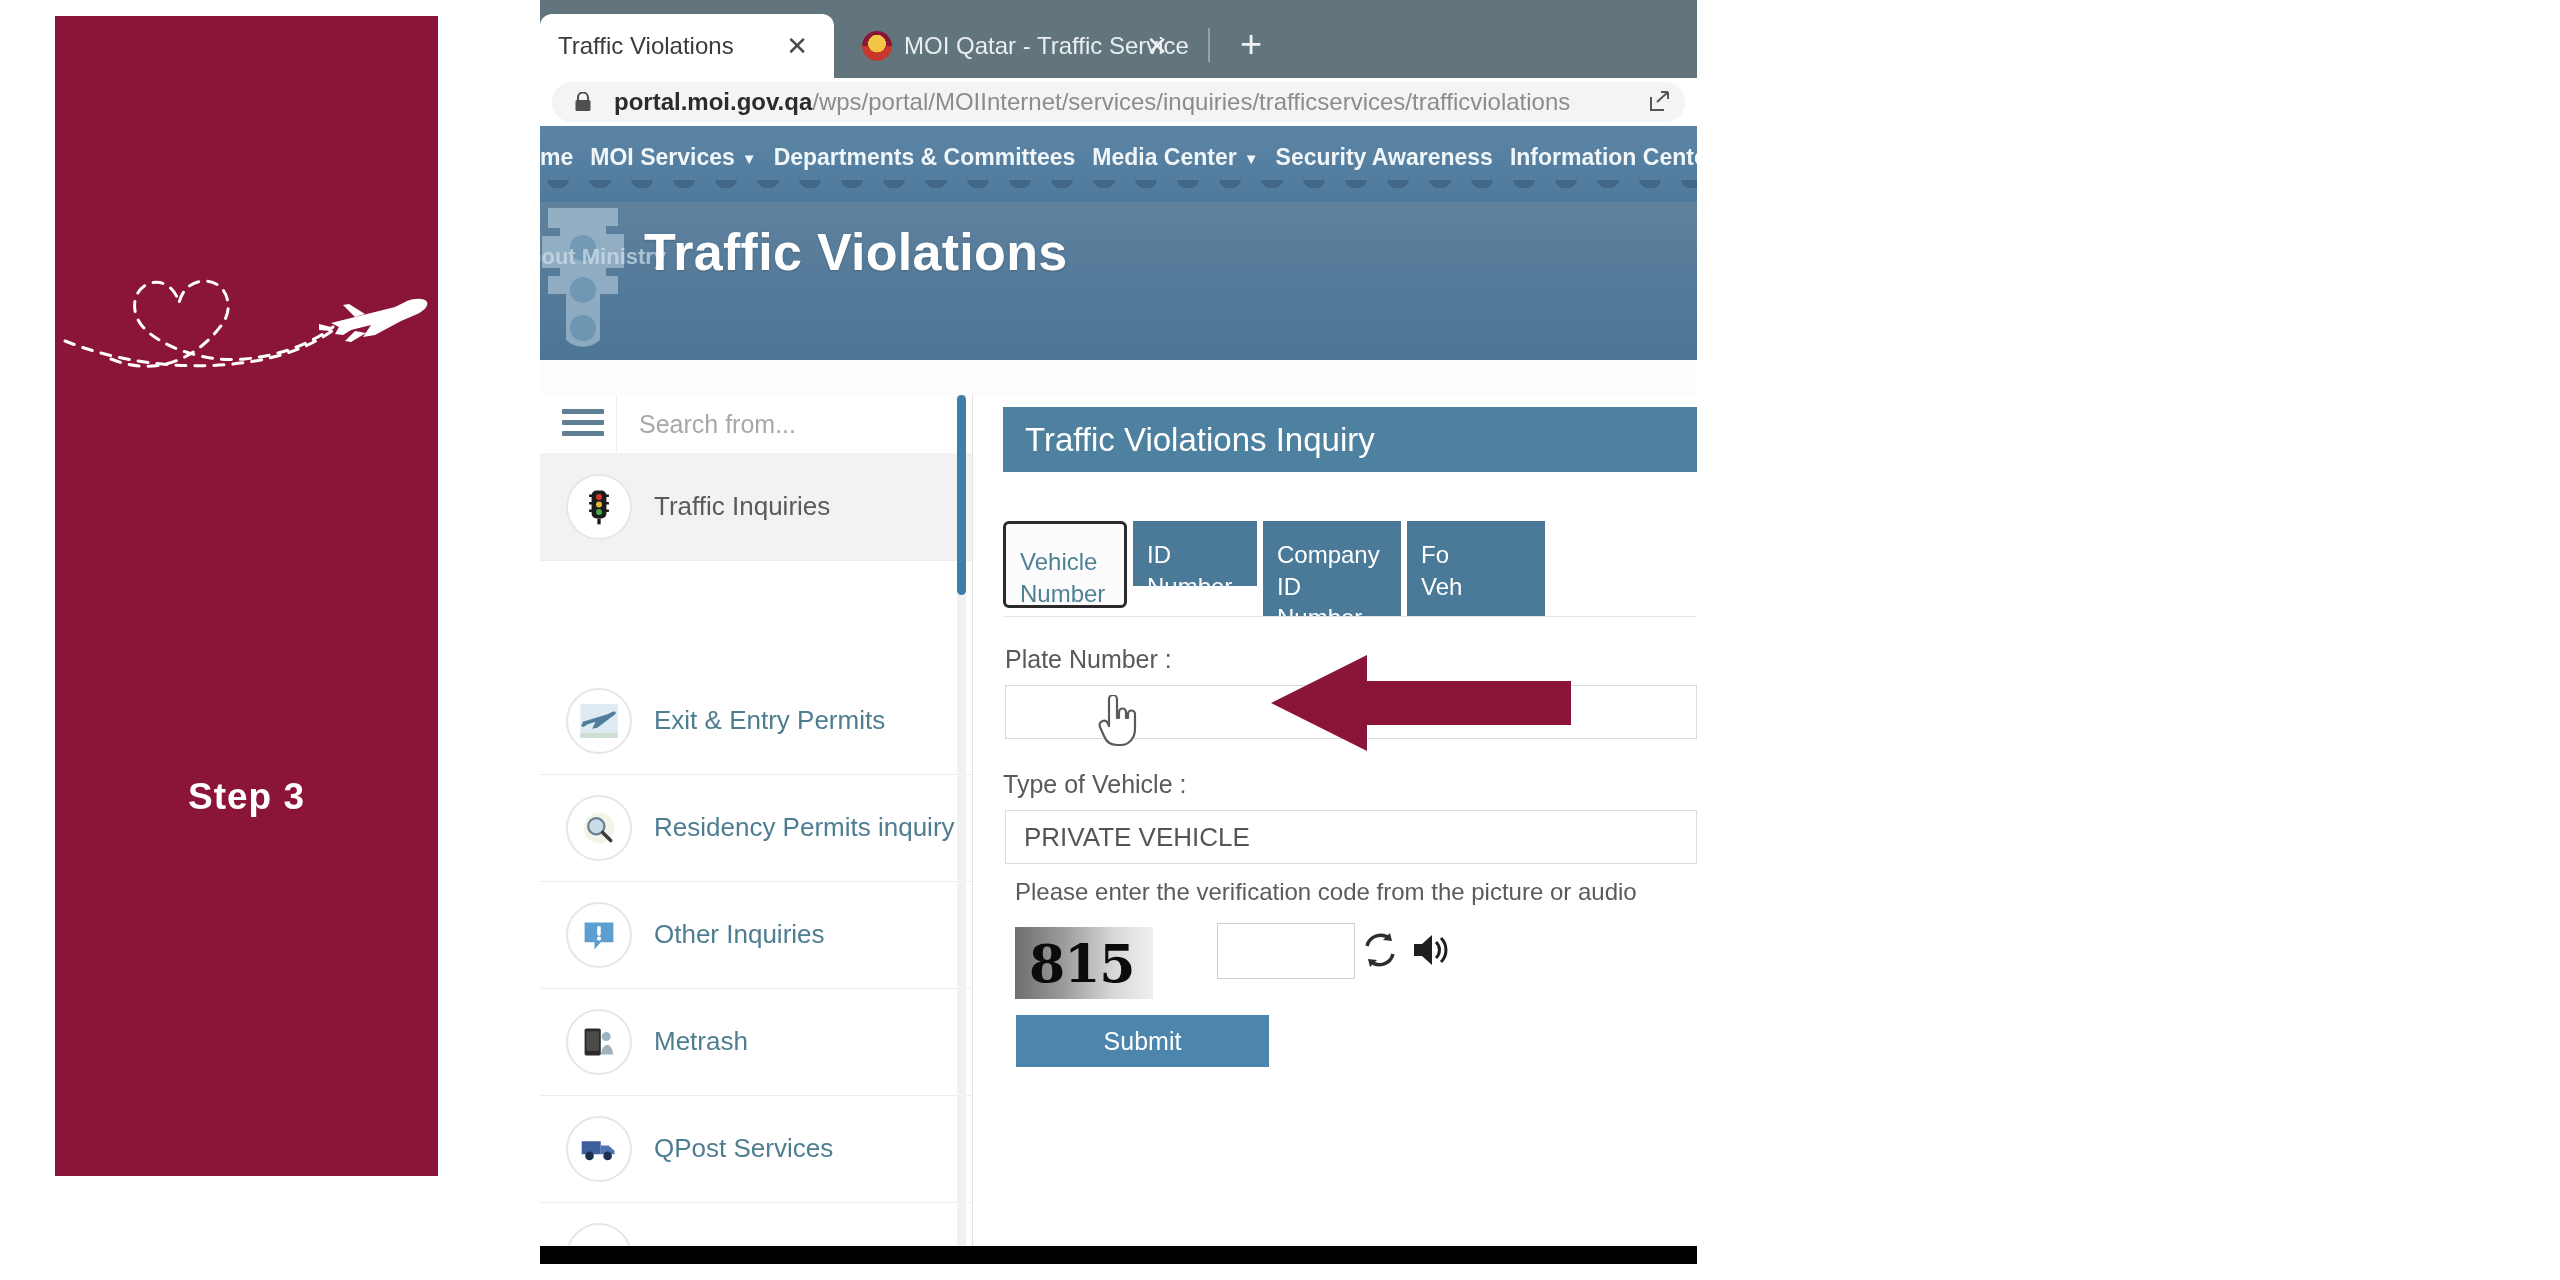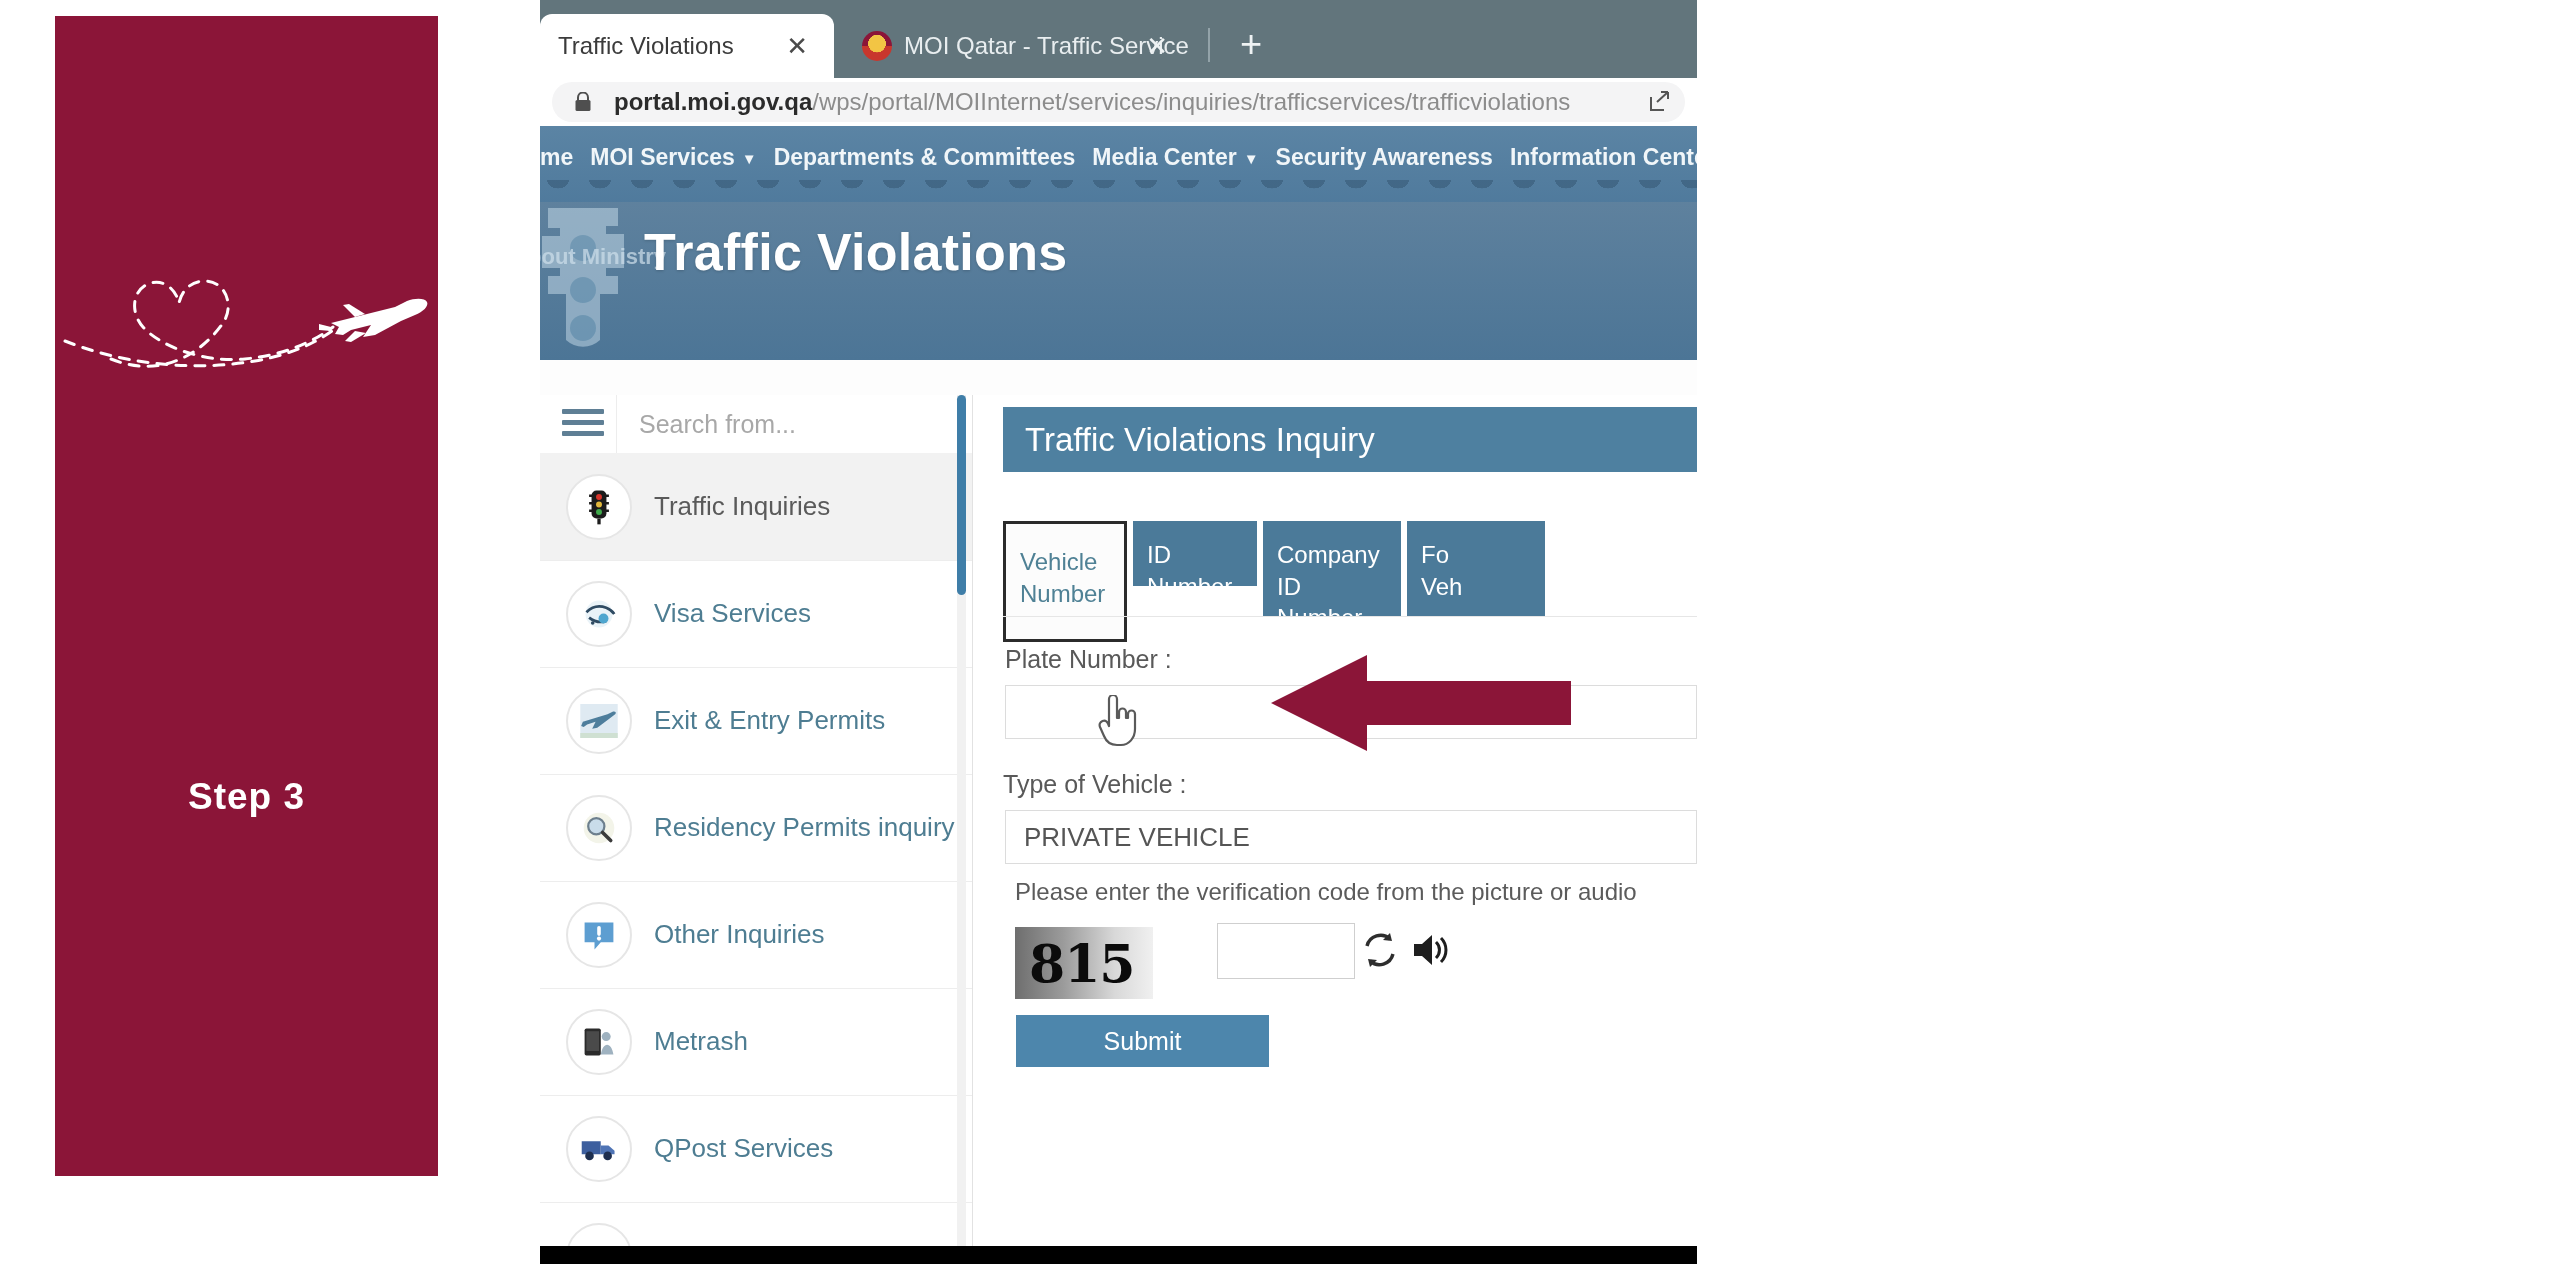--- a/index.html
+++ b/index.html
@@ -178,22 +178,22 @@
     background:#4e80a0;display:flex;align-items:center;
   }
   #panel-title{margin-left:22px;font-size:33px;color:#ffffff;white-space:nowrap;}
 
   .ftab{
     position:absolute;top:126px;
     display:flex;align-items:flex-start;
     font-size:24px;box-sizing:border-box;cursor:pointer;
   }
   #ftab-0{
-    left:20px;width:124px;height:121px;background:#fcfcfc;
-    border:3px solid #2b2b2b;border-radius:0;color:#4f8195;
+    left:20px;width:124px;height:87px;background:#fcfcfc;
+    border:3px solid #2b2b2b;border-radius:6px;color:#4f8195;
     padding:22px 0 0 14px;line-height:1.32;
   }
   #ftab-1{
     left:150px;width:124px;height:65px;background:#4b7a99;color:#ffffff;
     padding:18px 0 0 14px;line-height:1.32;
   }
   #ftab-2{
     left:280px;width:138px;height:95px;background:#4b7a99;color:#ffffff;
     padding:18px 0 0 14px;line-height:1.32;
   }
@@ -351,32 +351,20 @@
             <path d="M8 8h5v3H8zM8 17h5v3H8zM8 26h5v3H8zM27 8h5v3h-5zM27 17h5v3h-5zM27 26h5v3h-5z" fill="#1c1c1c"></path>
             <rect x="18" y="37" width="4" height="7" fill="#1c1c1c"></rect>
             <circle cx="20" cy="11" r="3.6" fill="#d6342b"></circle>
             <circle cx="20" cy="20" r="3.6" fill="#e2b83c"></circle>
             <circle cx="20" cy="29" r="3.6" fill="#3faa4a"></circle>
           </svg>
         </span>
         <span class="side-lbl">Traffic Inquiries</span>
       </div>
 
-      <div class="side-item" style="top:165px">
-        <span class="side-ico">
-          <svg viewBox="0 0 40 40" width="36" height="36">
-            <circle cx="20" cy="20" r="15" fill="#eaf3f8"></circle>
-            <path d="M6 18c6-6 14-8 22-5 4 1.5 7 4 9 7" fill="none" stroke="#2f4b63" stroke-width="3"></path>
-            <path d="M9 24c5 4 12 6 19 4" fill="none" stroke="#2f4b63" stroke-width="3"></path>
-            <circle cx="25" cy="25" r="5.5" fill="#4fa6cf"></circle>
-            <circle cx="13" cy="30" r="2" fill="#2f4b63"></circle>
-          </svg>
-        </span>
-        <span class="side-lbl">Visa Services</span>
-      </div>
 
       <div class="side-item" style="top:272px">
         <span class="side-ico">
           <svg viewBox="0 0 44 40" width="38" height="34">
             <rect x="0" y="0" width="44" height="40" fill="#dfeaf2"></rect>
             <path d="M3 21 L32 12 L38 9 C41 8 43 10 41 12 L36 16 L20 28 L14 29 L18 21 L8 24 L4 27 L1 26 Z" fill="#4e7e9c"></path>
             <path d="M0 34 h44 v6 H0z" fill="#cfe0d2"></path>
           </svg>
         </span>
         <span class="side-lbl">Exit &amp; Entry Permits</span>

